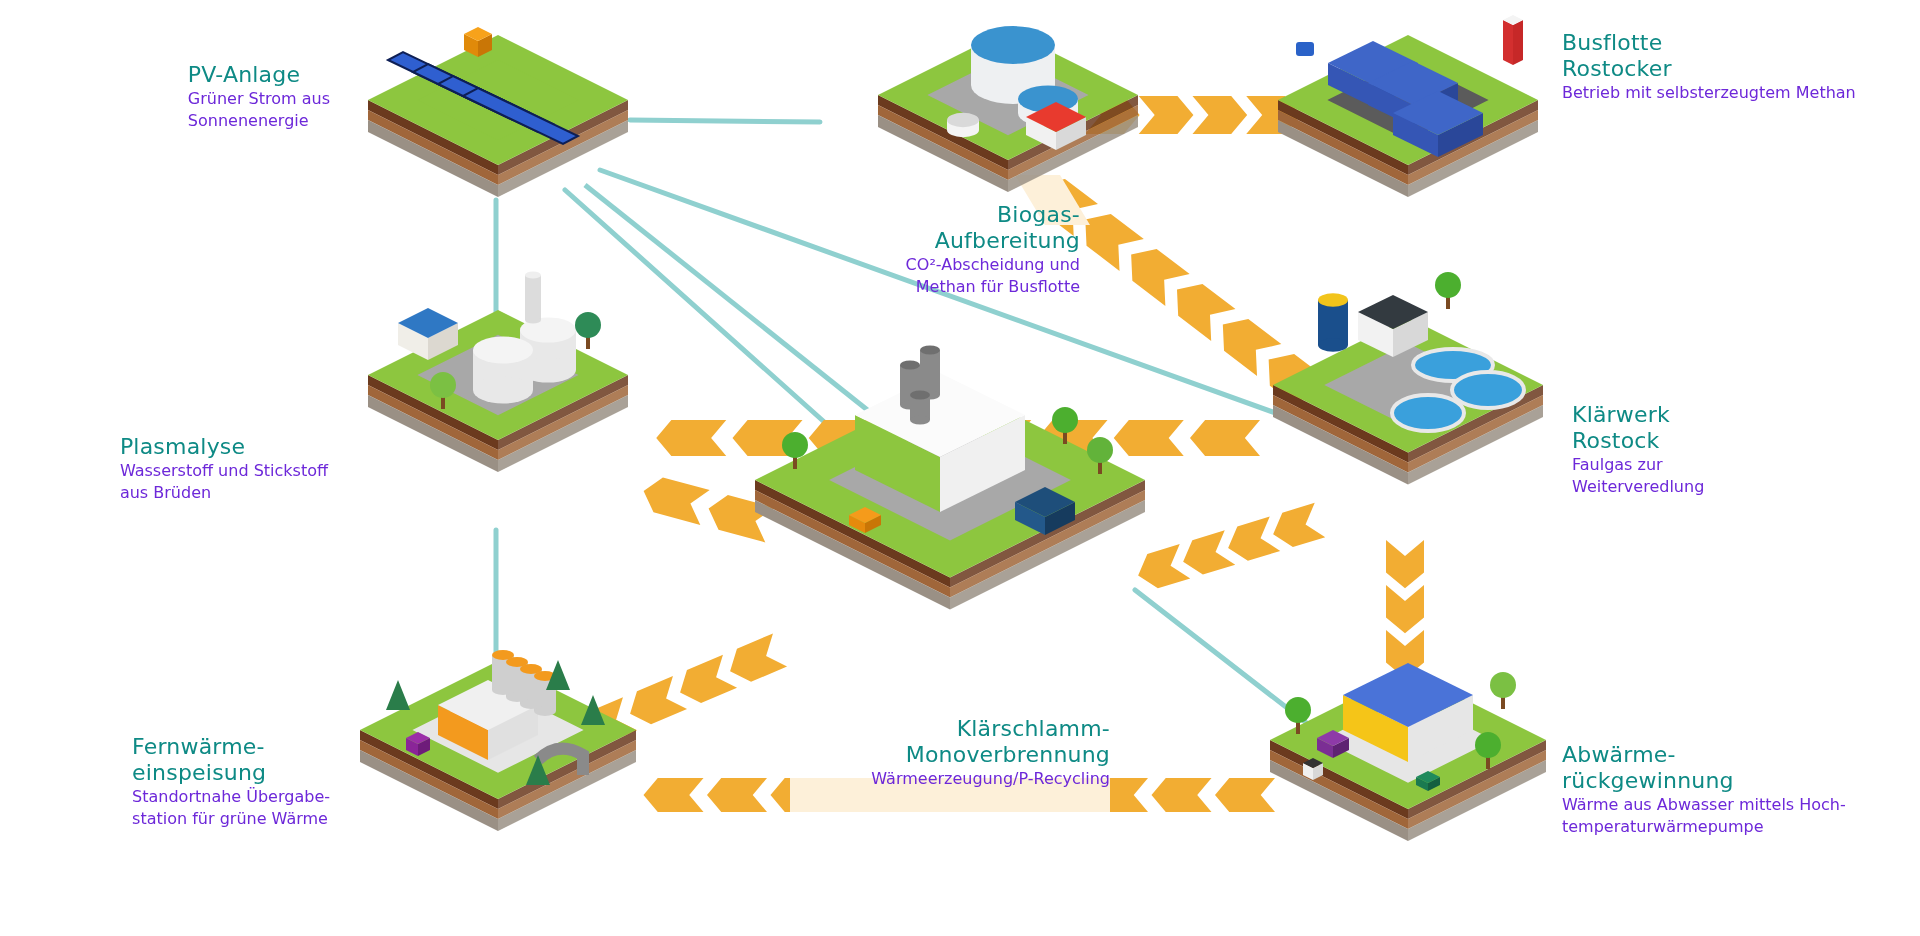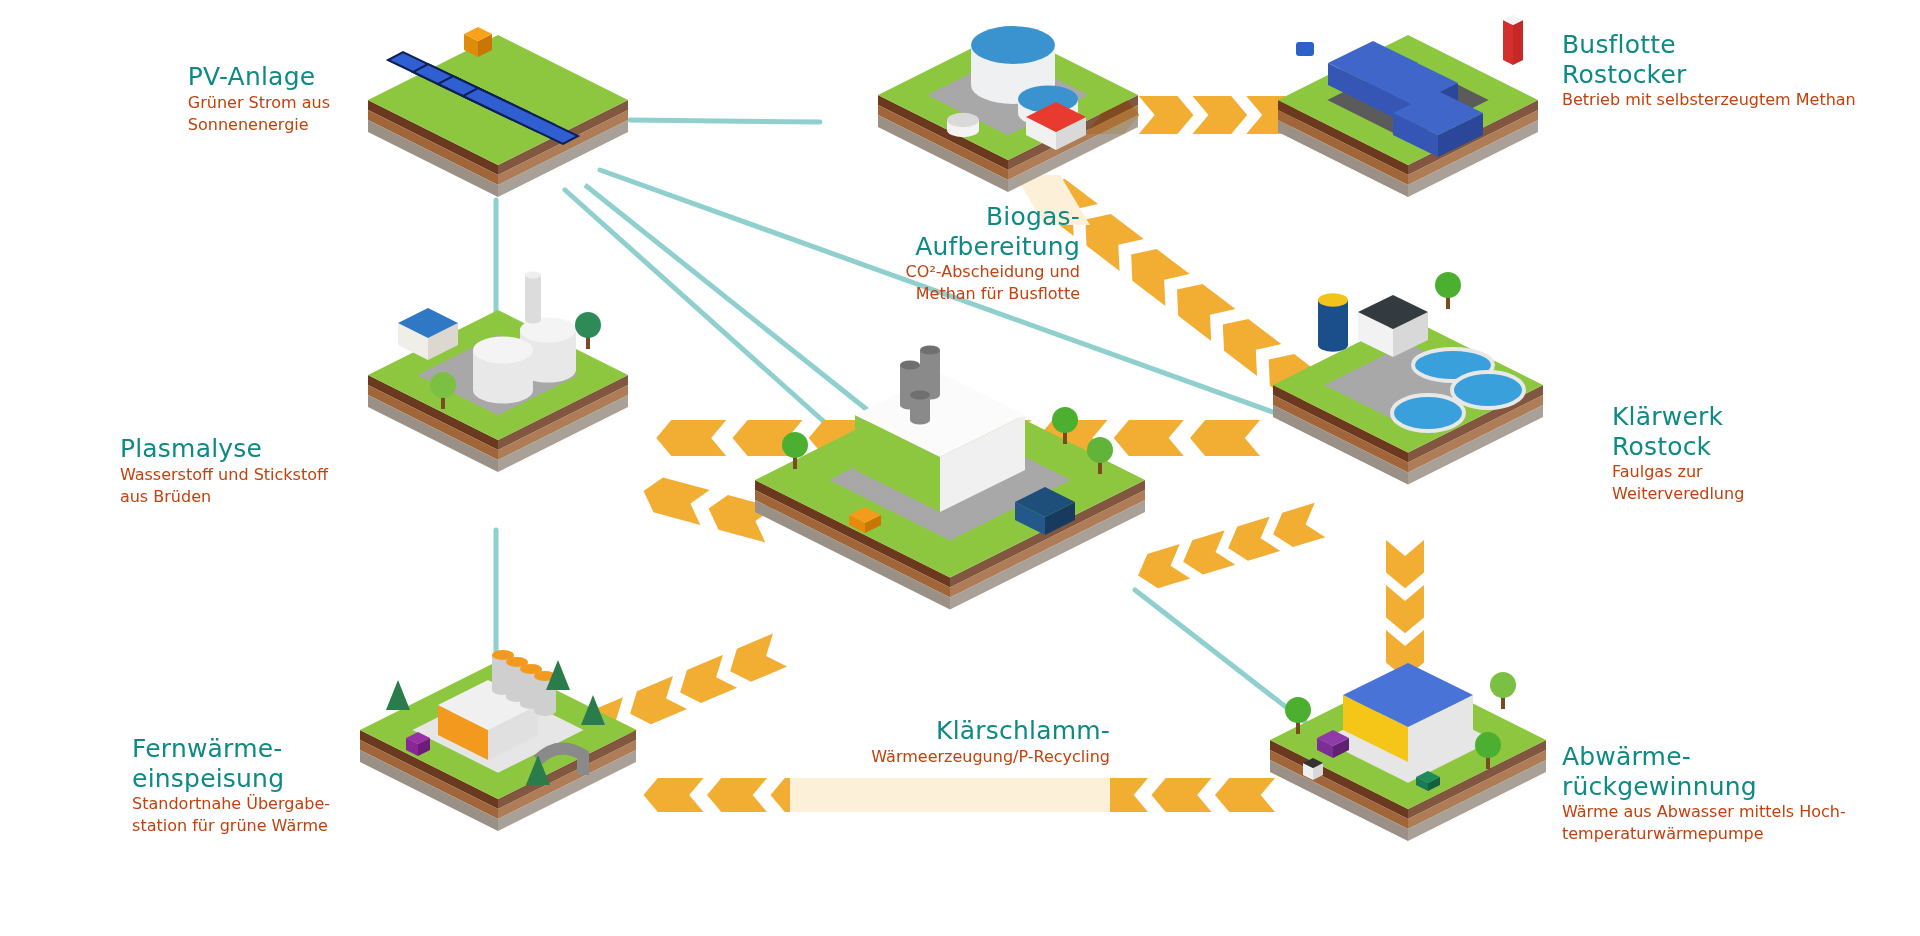--- a/index.html
+++ b/index.html
@@ -1,21 +1,21 @@
 <!DOCTYPE html>
 <html><head>
 <meta charset="utf-8">
 <style>
   html, body { margin:0; padding:0; background:#ffffff; }
   body { width:1920px; height:936px; position:relative; overflow:hidden;
          font-family:"DejaVu Sans", "Liberation Sans", sans-serif; }
   #stage { position:absolute; left:0; top:0; width:1920px; height:936px; }
   .label { position:absolute; line-height:1.18; }
-  .label .title { color:#0e8a85; font-size:25px; letter-spacing:0.2px; }
-  .label .sub { color:#c2410c; font-size:16px; line-height:1.4; }
+  .label .title { color:#0e8a85; font-size:22px; letter-spacing:0.2px; }
+  .label .sub { color:#6d28d9; font-size:16px; line-height:1.4; }
   .right-al { text-align:left; }
   .left-al { text-align:left; }
   .center-al { text-align:right; }
 </style>
 </head>
 <body>
 
 <div id="stage">
   <svg id="svg" width="1920" height="936" viewBox="0 0 1920 936" xmlns="http://www.w3.org/2000/svg">
     <defs>
@@ -402,36 +402,37 @@
     <div class="title">Rostocker</div>
     <div class="sub">Betrieb mit selbsterzeugtem Methan</div>
   </div>
 
   <div class="label right-al" style="right:1592px; top:434px;">
     <div class="title">Plasmalyse</div>
     <div class="sub">Wasserstoff und Stickstoff</div>
     <div class="sub">aus Brüden</div>
   </div>
 
-  <div class="label left-al" style="left:1612px; top:402px;">
+  <div class="label left-al" style="left:1572px; top:402px;">
     <div class="title">Klärwerk</div>
     <div class="title">Rostock</div>
     <div class="sub">Faulgas zur</div>
     <div class="sub">Weiterveredlung</div>
   </div>
 
   <div class="label right-al" style="right:1590px; top:734px;">
     <div class="title">Fernwärme-</div>
     <div class="title">einspeisung</div>
     <div class="sub">Standortnahe Übergabe-</div>
     <div class="sub">station für grüne Wärme</div>
   </div>
 
   <div class="label center-al" style="left:790px; width:320px; top:716px;">
     <div class="title">Klärschlamm-</div>
+    <div class="title">Monoverbrennung</div>
     <div class="sub">Wärmeerzeugung/P-Recycling</div>
   </div>
 
   <div class="label left-al" style="left:1562px; top:742px;">
     <div class="title">Abwärme-</div>
     <div class="title">rückgewinnung</div>
     <div class="sub">Wärme aus Abwasser mittels Hoch-</div>
     <div class="sub">temperaturwärmepumpe</div>
   </div>
 </div>

